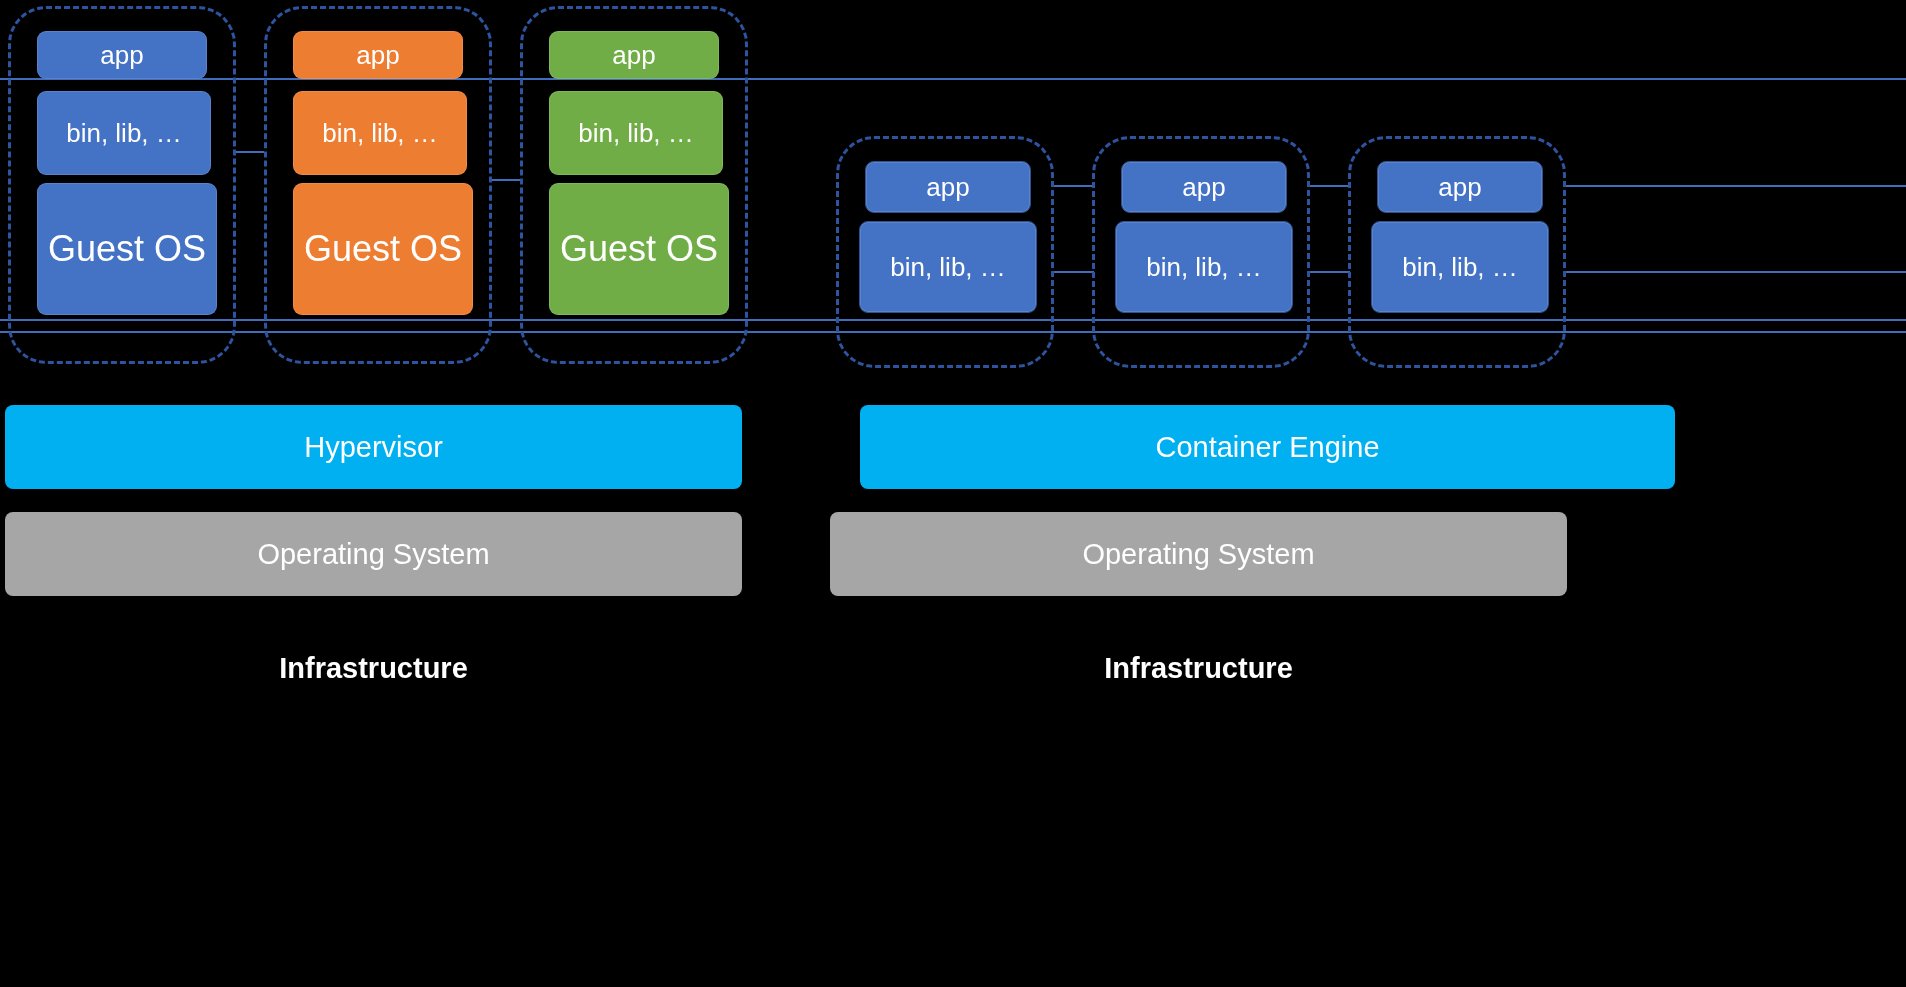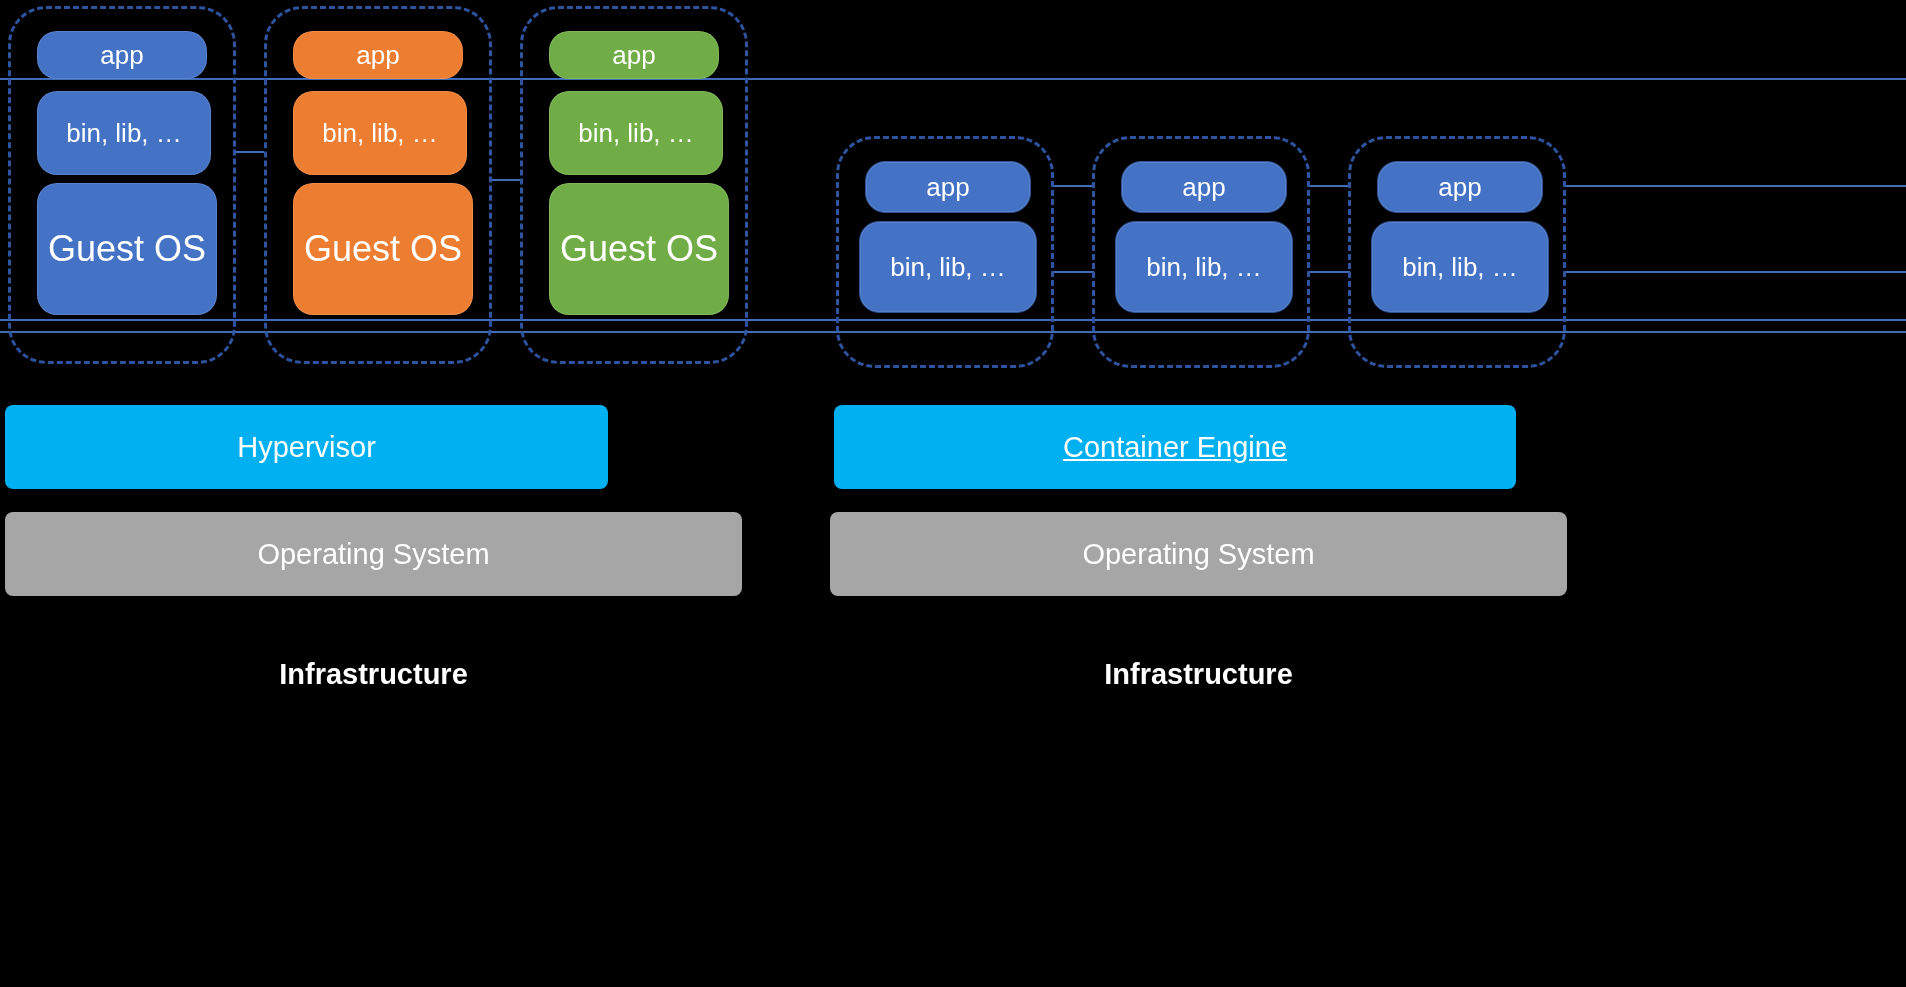--- a/index.html
+++ b/index.html
@@ -13,34 +13,34 @@
   }
   .abs{position:absolute;box-sizing:border-box;}
   .line{position:absolute;background:#4472C4;opacity:.95;}
   .dashed-box{
     border:3px dashed #2e54a0;
     border-radius:38px;
     position:absolute;
     box-sizing:border-box;
   }
   .block{
-    border-radius:20px;
+    border-radius:9px;
     display:flex;align-items:center;justify-content:center;
     color:#fff;
     font-size:26px;
     box-shadow:inset 0 0 0 1px rgba(255,255,255,0.12);
   }
   .block.os-box{font-size:36px;}
   .bar{
     border-radius:8px;
     display:flex;align-items:center;justify-content:center;
     color:#fff;font-size:29px;
   }
   .infra{
-    display:flex;align-items:center;justify-content:center;
+    display:flex;justify-content:center;
     font-size:29px;font-weight:700;color:#fff;
   }
 </style>
 </head>
 <body>
 
 <div>
 
   <div class="line" style="left:0;top:78px;width:1906px;height:2px"></div>
   <div class="line" style="left:0;top:319px;width:1906px;height:2px"></div>
@@ -83,21 +83,21 @@
       <span>app</span>
     </div>
     <div class="block abs" style="left: 26px; top: 82px; width: 174px; height: 84px; background-color: rgb(112, 173, 71);">
       <span>bin, lib, …</span>
     </div>
     <div class="block os-box abs" style="left: 26px; top: 174px; width: 180px; height: 132px; background-color: rgb(112, 173, 71);">
       <span>Guest OS</span>
     </div>
   </div>
 
-  <div class="bar abs" style="left: 5px; top: 405px; width: 603px; height: 84px; background-color: rgb(0, 176, 240);">
+  <div class="bar abs" style="left: 5px; top: 405px; width: 737px; height: 84px; background-color: rgb(0, 176, 240);">
     <span>Hypervisor</span>
   </div>
 
   <div class="bar abs" style="left: 5px; top: 512px; width: 737px; height: 84px; background-color: rgb(166, 166, 166);">
     <span>Operating System</span>
   </div>
 
   <div class="infra abs" style="left:5px;top:652px;width:737px;height:44px">
     <span>Infrastructure</span>
   </div>
@@ -122,21 +122,21 @@
 
   <div class="dashed-box" style="left:1348px;top:136px;width:218px;height:232px">
     <div class="block abs" style="left: 26px; top: 22px; width: 166px; height: 52px; border: 1px solid rgb(47, 82, 143); background-color: rgb(68, 114, 196);">
       <span>app</span>
     </div>
     <div class="block abs" style="left: 20px; top: 82px; width: 178px; height: 92px; border: 1px solid rgb(47, 82, 143); background-color: rgb(68, 114, 196);">
       <span>bin, lib, …</span>
     </div>
   </div>
 
-  <div class="bar abs" style="left: 834px; top: 405px; width: 682px; height: 84px; background-color: rgb(0, 176, 240); text-decoration: underline;">
+  <div class="bar abs" style="left: 860px; top: 405px; width: 815px; height: 84px; background-color: rgb(0, 176, 240);">
     <span>Container Engine</span>
   </div>
 
   <div class="bar abs" style="left: 830px; top: 512px; width: 737px; height: 84px; background-color: rgb(166, 166, 166);">
     <span>Operating System</span>
   </div>
 
   <div class="infra abs" style="left:830px;top:652px;width:737px;height:44px">
     <span>Infrastructure</span>
   </div>

